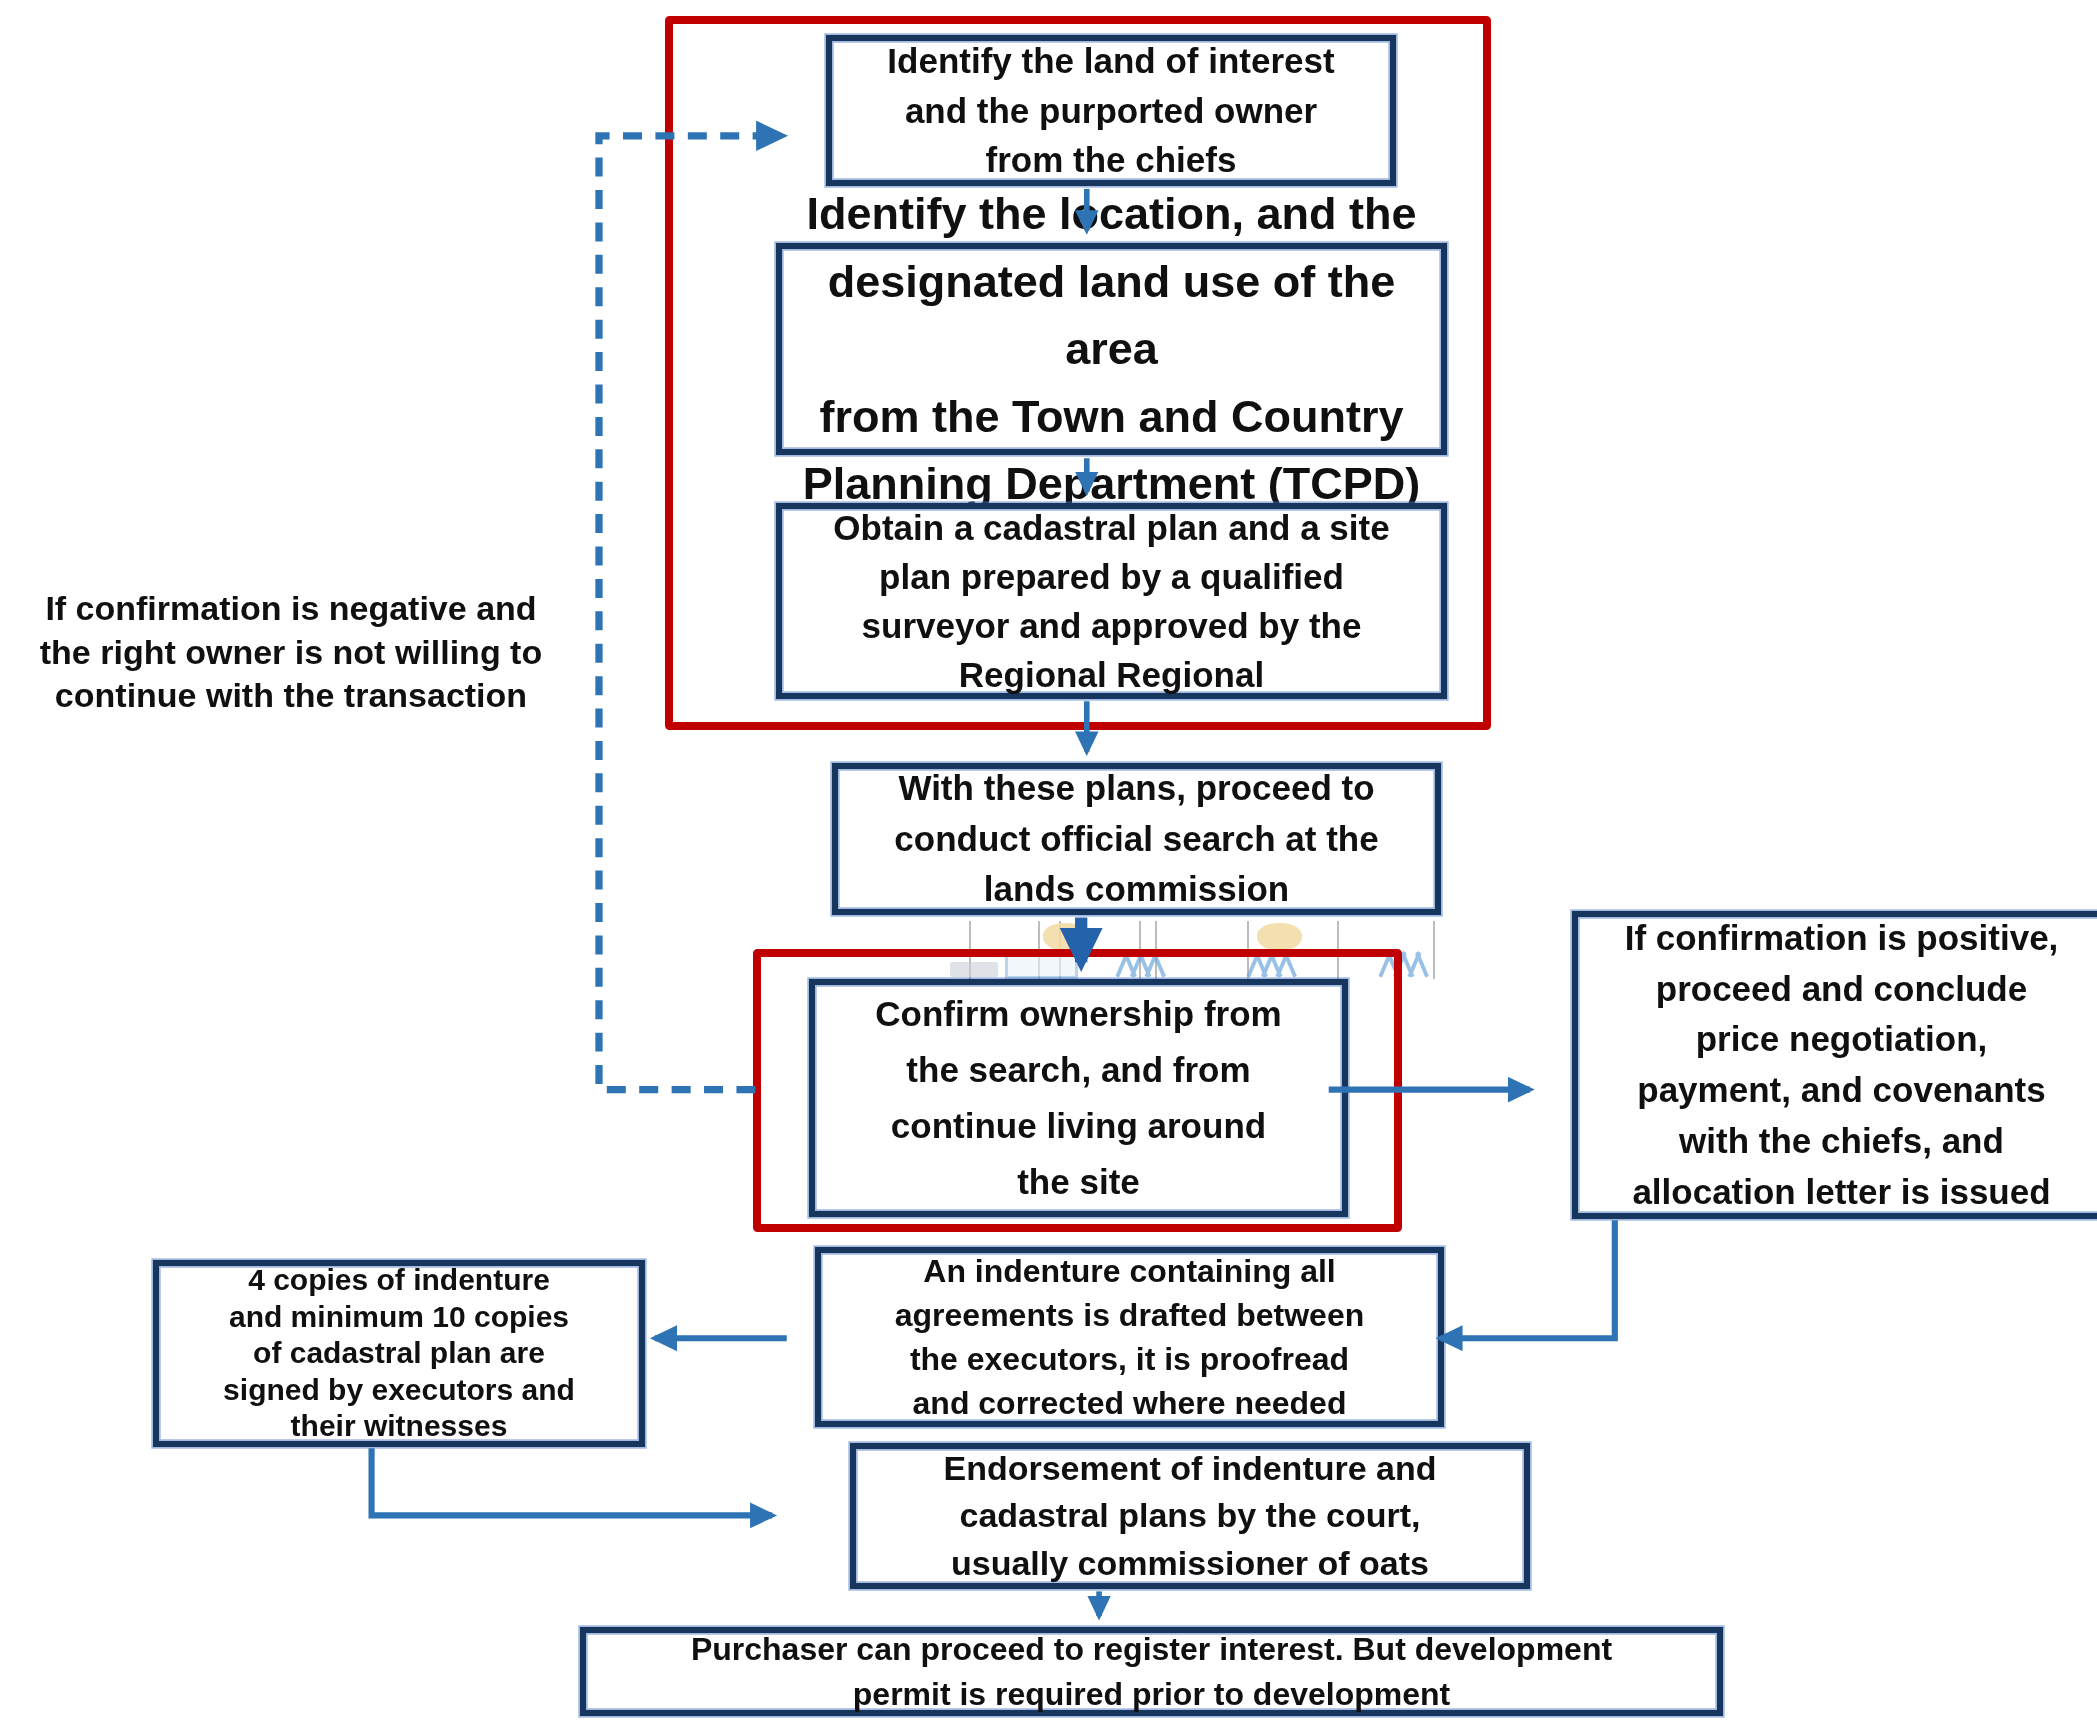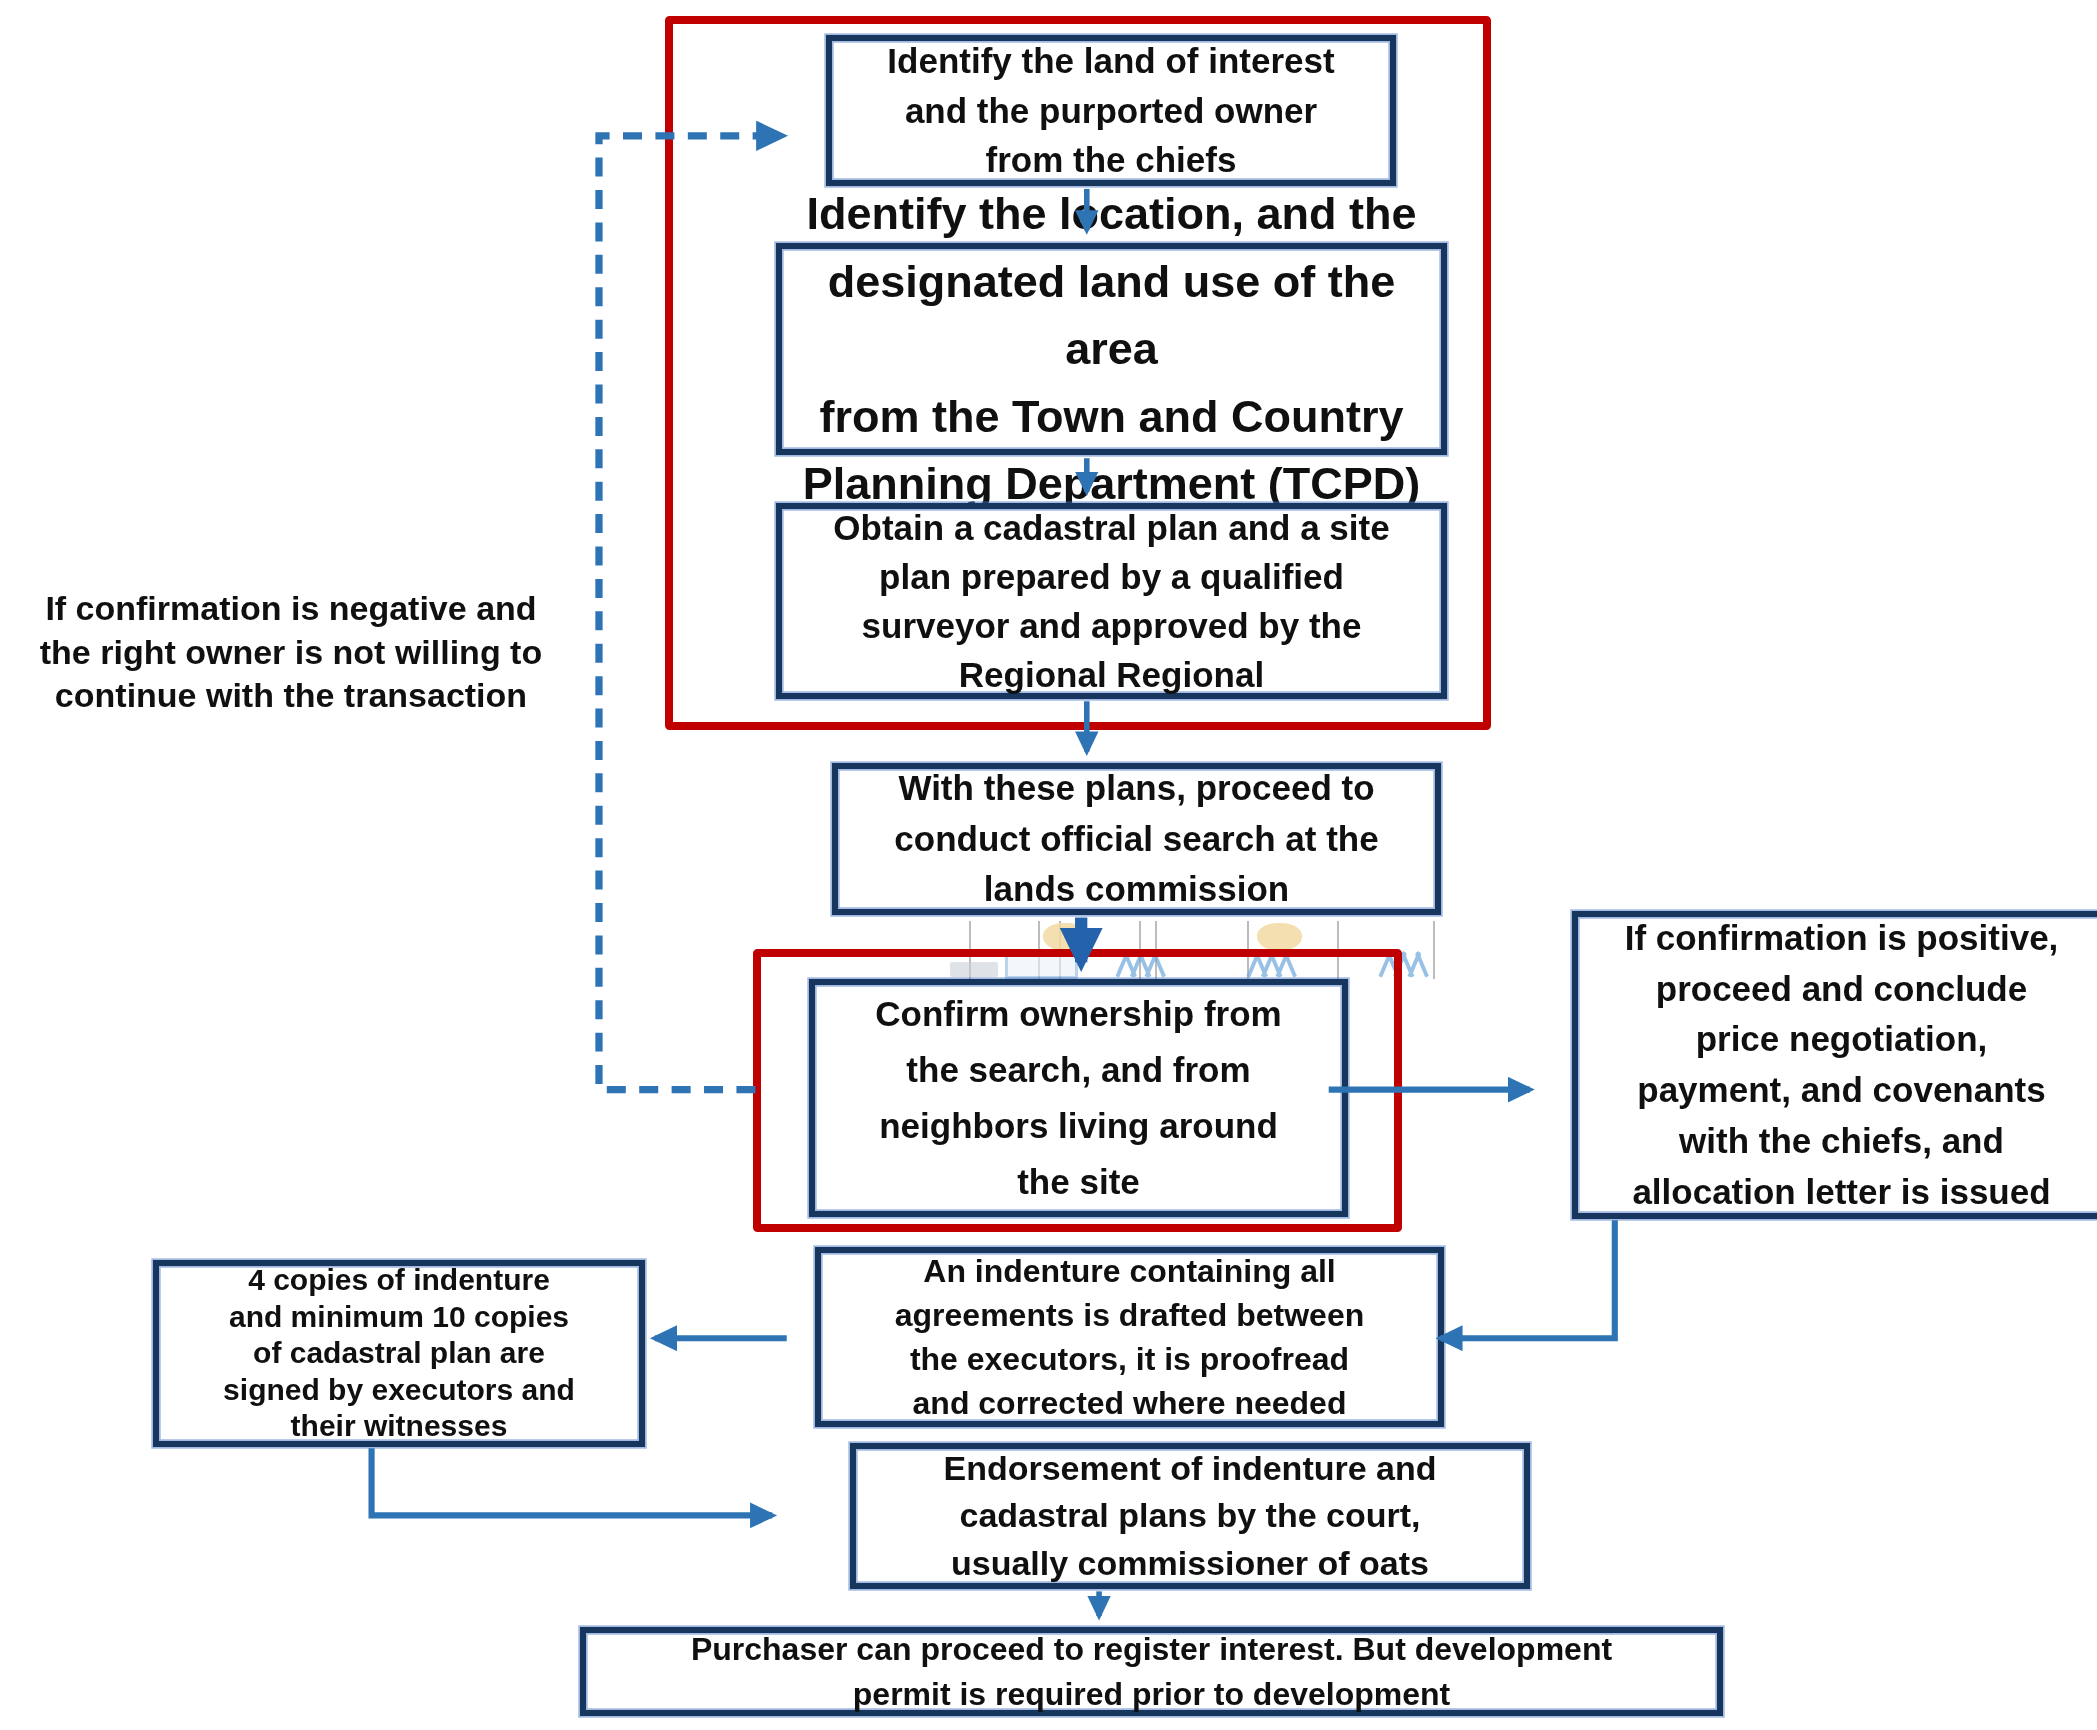--- a/index.html
+++ b/index.html
@@ -104,21 +104,21 @@
 plan prepared by a qualified
 surveyor and approved by the
 Regional Regional</div>
 
   <div class="nbox" style="left:808px;top:763px;width:609px;height:152px;font-size:35px;line-height:1.45;">With these plans, proceed to
 conduct official search at the
 lands commission</div>
 
   <div class="nbox" style="left:785px;top:979px;width:539px;height:238px;font-size:35px;line-height:1.6;z-index:5;">Confirm ownership from
 the search, and from
-neighbors living around
+continue living around
 the site</div>
 
   <div class="nbox" style="left:1548px;top:911px;width:539px;height:308px;font-size:35px;line-height:1.45;">If confirmation is positive,
 proceed and conclude
 price negotiation,
 payment, and covenants
 with the chiefs, and
 allocation letter is issued</div>
 
   <div class="flabel" style="left:17px;top:587px;width:548px;height:131px;font-size:34px;line-height:1.28;">If confirmation is negative and

